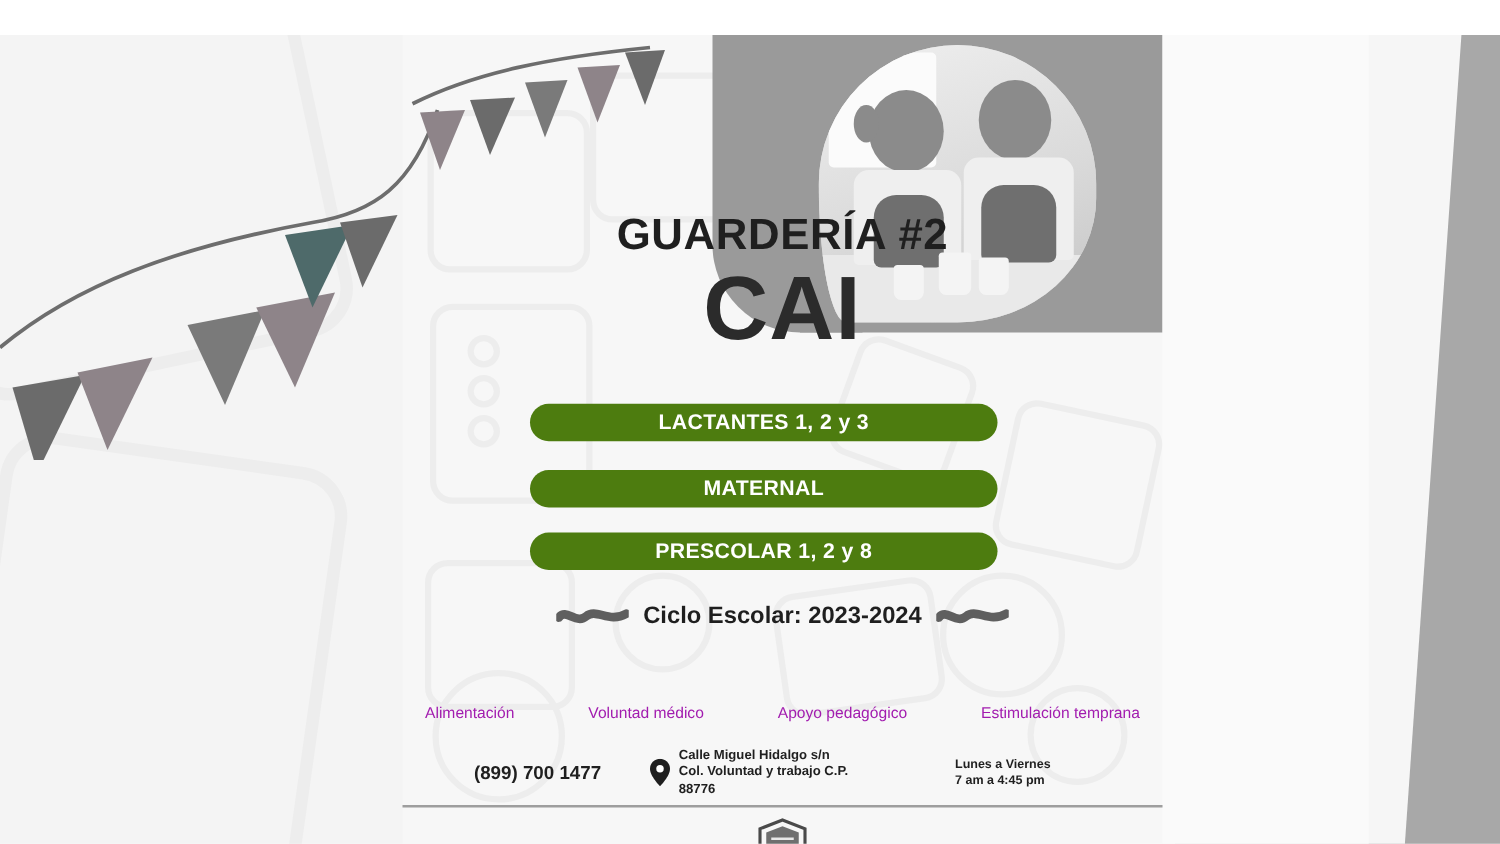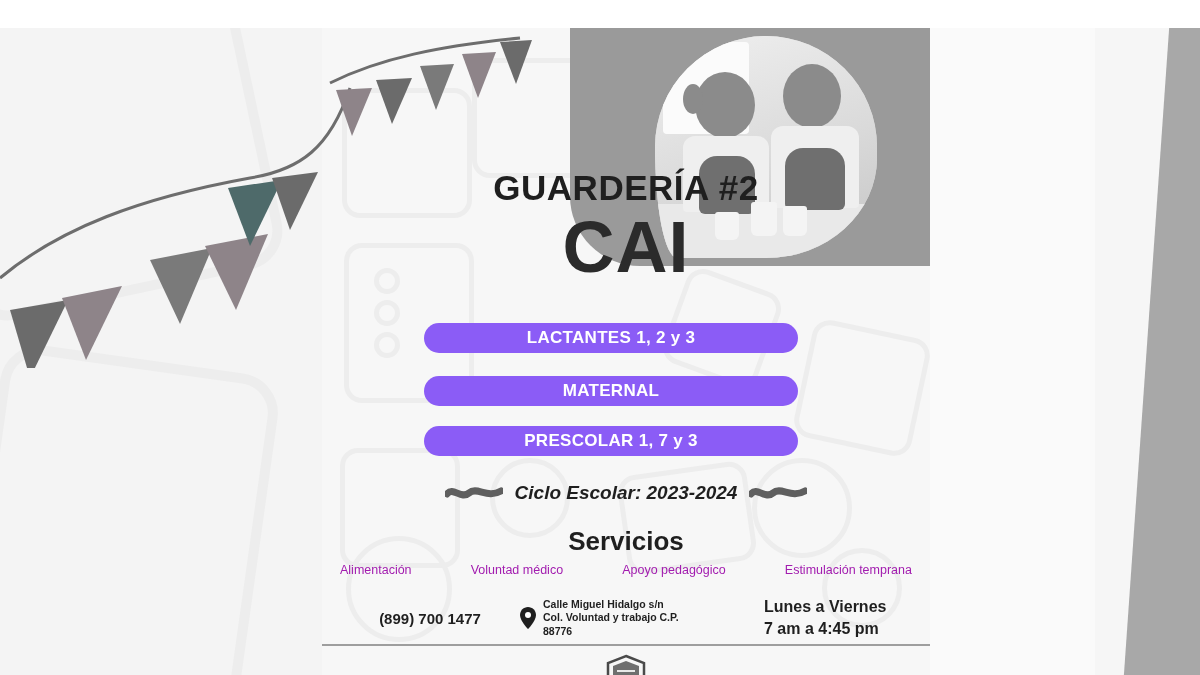--- a/index.html
+++ b/index.html
@@ -82,36 +82,36 @@
     position:absolute;left:322px;top:140px;width:608px;text-align:center;
     font-size:35px;font-weight:bold;color:#1f1f1f;letter-spacing:.5px;
   }
   .title2{
     position:absolute;left:322px;top:183px;width:608px;text-align:center;
     font-size:72px;font-weight:bold;color:#2b2b2b;letter-spacing:1px;line-height:1;
   }
   
   .bar{
     position:absolute;left:424px;width:374px;height:30px;
-    background:#8b5cf6;border-radius:15px;
+    background:#4d7c0f;border-radius:15px;
     color:#ffffff;font-size:17px;font-weight:bold;
     display:flex;align-items:center;justify-content:center;letter-spacing:.3px;
   }
   .bar1{top:295px;}
   .bar2{top:348px;}
   .bar3{top:398px;}
   
   .cycle-row{
     position:absolute;left:322px;top:450px;width:608px;height:30px;
     display:flex;align-items:center;justify-content:center;gap:12px;
   }
   .squiggle{
     width:58px;height:16px;
   }
-  .cycle-text{font-size:19px;font-weight:bold;color:#1f1f1f;font-style:italic;}
+  .cycle-text{font-size:19px;font-weight:bold;color:#1f1f1f;}
   
   .servicios-title{
     position:absolute;left:322px;top:498px;width:608px;text-align:center;
     font-size:26px;font-weight:bold;color:#1f1f1f;
   }
   .servicios-row{
     position:absolute;left:340px;top:535px;width:572px;
     display:flex;justify-content:space-between;align-items:center;
   }
   .servicio{
@@ -122,21 +122,21 @@
     position:absolute;left:340px;top:566px;width:572px;height:48px;
     display:flex;align-items:center;
   }
   .phone{
     font-size:15px;font-weight:bold;color:#1f1f1f;width:180px;text-align:center;
   }
   .addr-wrap{display:flex;align-items:center;gap:7px;width:230px;}
   .pin{width:16px;height:22px;flex:0 0 auto;}
   .addr{font-size:10.5px;font-weight:bold;color:#1f1f1f;line-height:1.25;}
   .hours{
-    font-size:16px;font-weight:bold;color:#1f1f1f;line-height:1.35;margin-left:14px;
+    font-size:10px;font-weight:bold;color:#1f1f1f;line-height:1.35;margin-left:14px;
   }
   .divider{
     position:absolute;left:322px;top:616px;width:608px;height:2px;background:#9e9e9e;
   }
   .logo{
     position:absolute;left:322px;top:626px;width:608px;display:flex;justify-content:center;
   }
   .logo svg{display:block;}
 </style>
 </head>
@@ -201,33 +201,32 @@
     <div class="cup" style="left:96px;top:166px;width:26px;height:34px;"></div>
     <div class="cup" style="left:128px;top:170px;width:24px;height:30px;"></div>
     <div class="cup" style="left:60px;top:176px;width:24px;height:28px;"></div>
   </div>
 
   <div class="title1">GUARDERÍA #2</div>
   <div class="title2">CAI</div>
 
   <div class="bar bar1">LACTANTES 1, 2 y 3</div>
   <div class="bar bar2">MATERNAL</div>
-  <div class="bar bar3">PRESCOLAR 1, 7 y 3</div>
+  <div class="bar bar3">PRESCOLAR 1, 2 y 8</div>
 
   <div class="cycle-row">
     <svg class="squiggle" viewBox="0 0 58 16">
       <path d="M2 9 C 8 1, 16 15, 24 8 C 32 1, 42 14, 56 6" fill="none" stroke="#5f5f5f" stroke-width="7" stroke-linecap="round"></path>
     </svg>
     <span class="cycle-text">Ciclo Escolar: 2023-2024</span>
     <svg class="squiggle" viewBox="0 0 58 16">
       <path d="M2 9 C 8 1, 16 15, 24 8 C 32 1, 42 14, 56 6" fill="none" stroke="#5f5f5f" stroke-width="7" stroke-linecap="round"></path>
     </svg>
   </div>
 
-  <div class="servicios-title">Servicios</div>
   <div class="servicios-row">
     <div class="servicio">Alimentación</div>
     <div class="servicio">Voluntad médico</div>
     <div class="servicio">Apoyo pedagógico</div>
     <div class="servicio">Estimulación temprana</div>
   </div>
 
   <div class="contact">
     <div class="phone">(899) 700 1477</div>
     <div class="addr-wrap">

